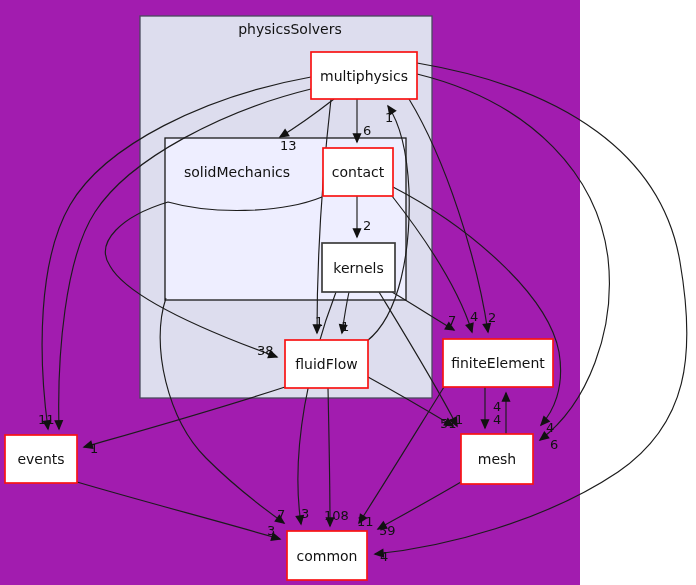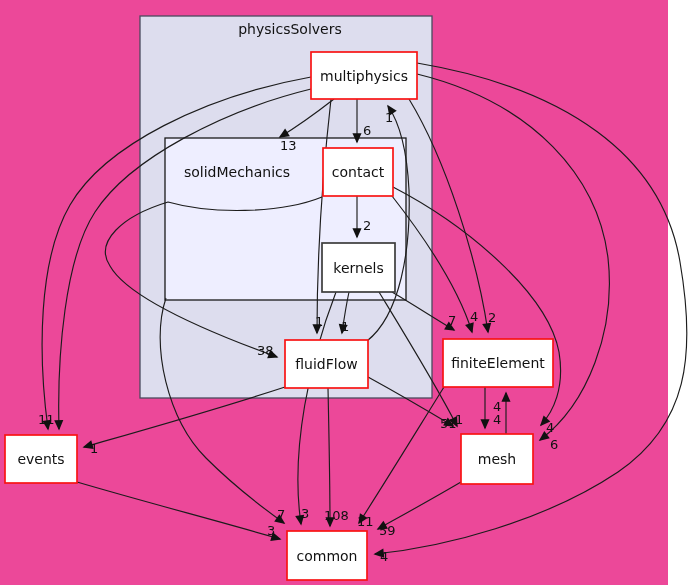--- a/index.html
+++ b/index.html
@@ -1,16 +1,16 @@
 <!DOCTYPE html>
 <html><head>
 <meta charset="utf-8">
 <style>
   html,body{margin:0;padding:0;background:#ffffff;}
-  #canvas{position:relative;width:668px;height:585px;background:#ec4899;
+  #canvas{position:relative;width:580px;height:585px;background:#a21caf;
           font-family:"DejaVu Sans","Liberation Sans",sans-serif;}
   svg{position:absolute;left:0;top:0;}
   text{font-family:"DejaVu Sans","Liberation Sans",sans-serif;fill:#111111;}
   .cluster-label{font-size:14px;}
   .node-label{font-size:14px;}
   .edge-label{font-size:13px;}
 </style>
 </head>
 <body>
 

